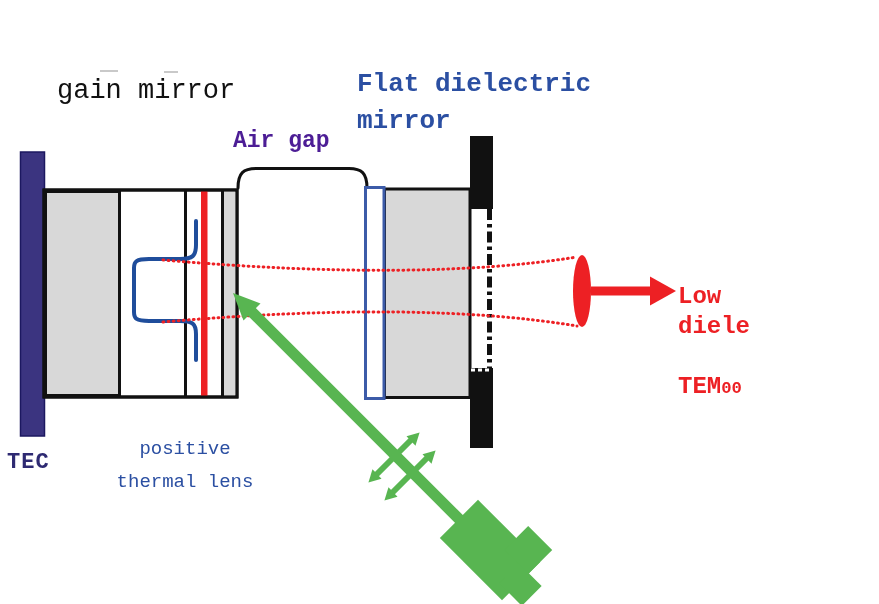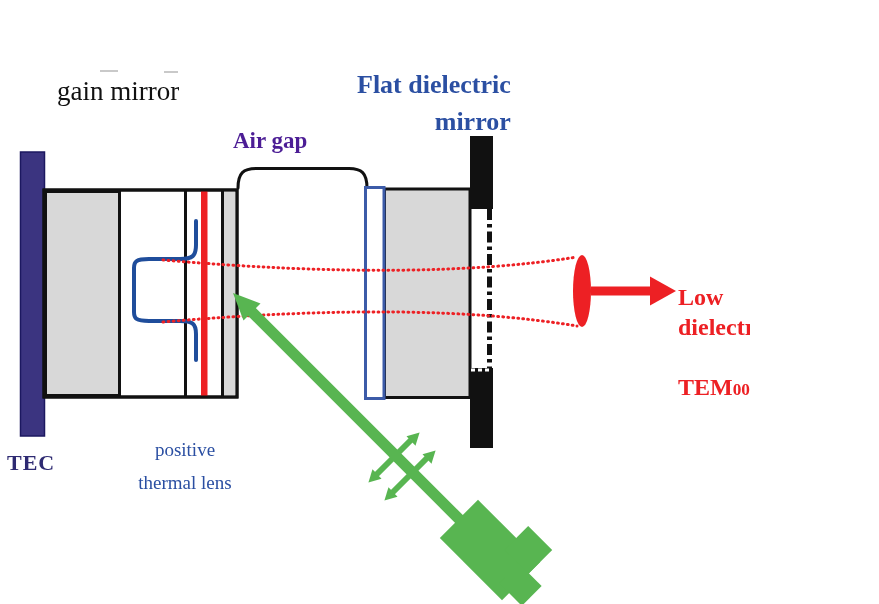--- a/index.html
+++ b/index.html
@@ -3,26 +3,26 @@
 <meta charset="utf-8">
 <style>
   :root{
     --red:#ed2024; --navy:#3b3480; --navy-text:#2e2a72; --blue:#2b4fa2;
     --mirror-blue:#3c5ba8; --curve-blue:#1f4d9b; --green:#58b551;
     --green-text:#2f9e6b; --gray:#d8d8d8; --ink:#111111; --faint:#c9c9c9;
   }
   html,body{margin:0;padding:0;background:#ffffff;}
   .stage{
     position:relative;width:750px;height:604px;background:#ffffff;overflow:hidden;
-    font-family:Liberation Serif, serif;
+    font-family:Liberation Mono, monospace;
   }
   .stage svg{position:absolute;left:0;top:0;}
   .lbl{position:absolute;white-space:pre-line;}
   .lbl-gain{left:57px;top:76px;font-size:27px;color:var(--ink);}
-  .lbl-flat{left:357px;top:66px;font-size:26px;line-height:37px;font-weight:bold;color:var(--blue);text-align:right;}
+  .lbl-flat{left:357px;top:66px;font-size:26px;line-height:37px;font-weight:bold;color:var(--blue);}
   .lbl-airgap{left:233px;top:128px;width:122px;text-align:left;font-size:23px;font-weight:bold;color:#4c1d95;}
   .lbl-tec{left:7px;top:450px;font-size:22px;font-weight:bold;color:var(--navy-text);letter-spacing:1px;}
   .lbl-lens{left:90px;top:433px;width:190px;text-align:center;font-size:19px;line-height:33px;color:var(--blue);}
   .lbl-out{left:678px;top:252px;font-size:24px;line-height:30px;font-weight:bold;color:var(--red);}
   .tem-sub{font-size:0.72em;margin-top:46px;}
   .lbl-pump{left:559px;top:464px;font-size:24px;line-height:35px;font-weight:bold;color:var(--green-text);}
 </style>
 </head>
 <body>
 

